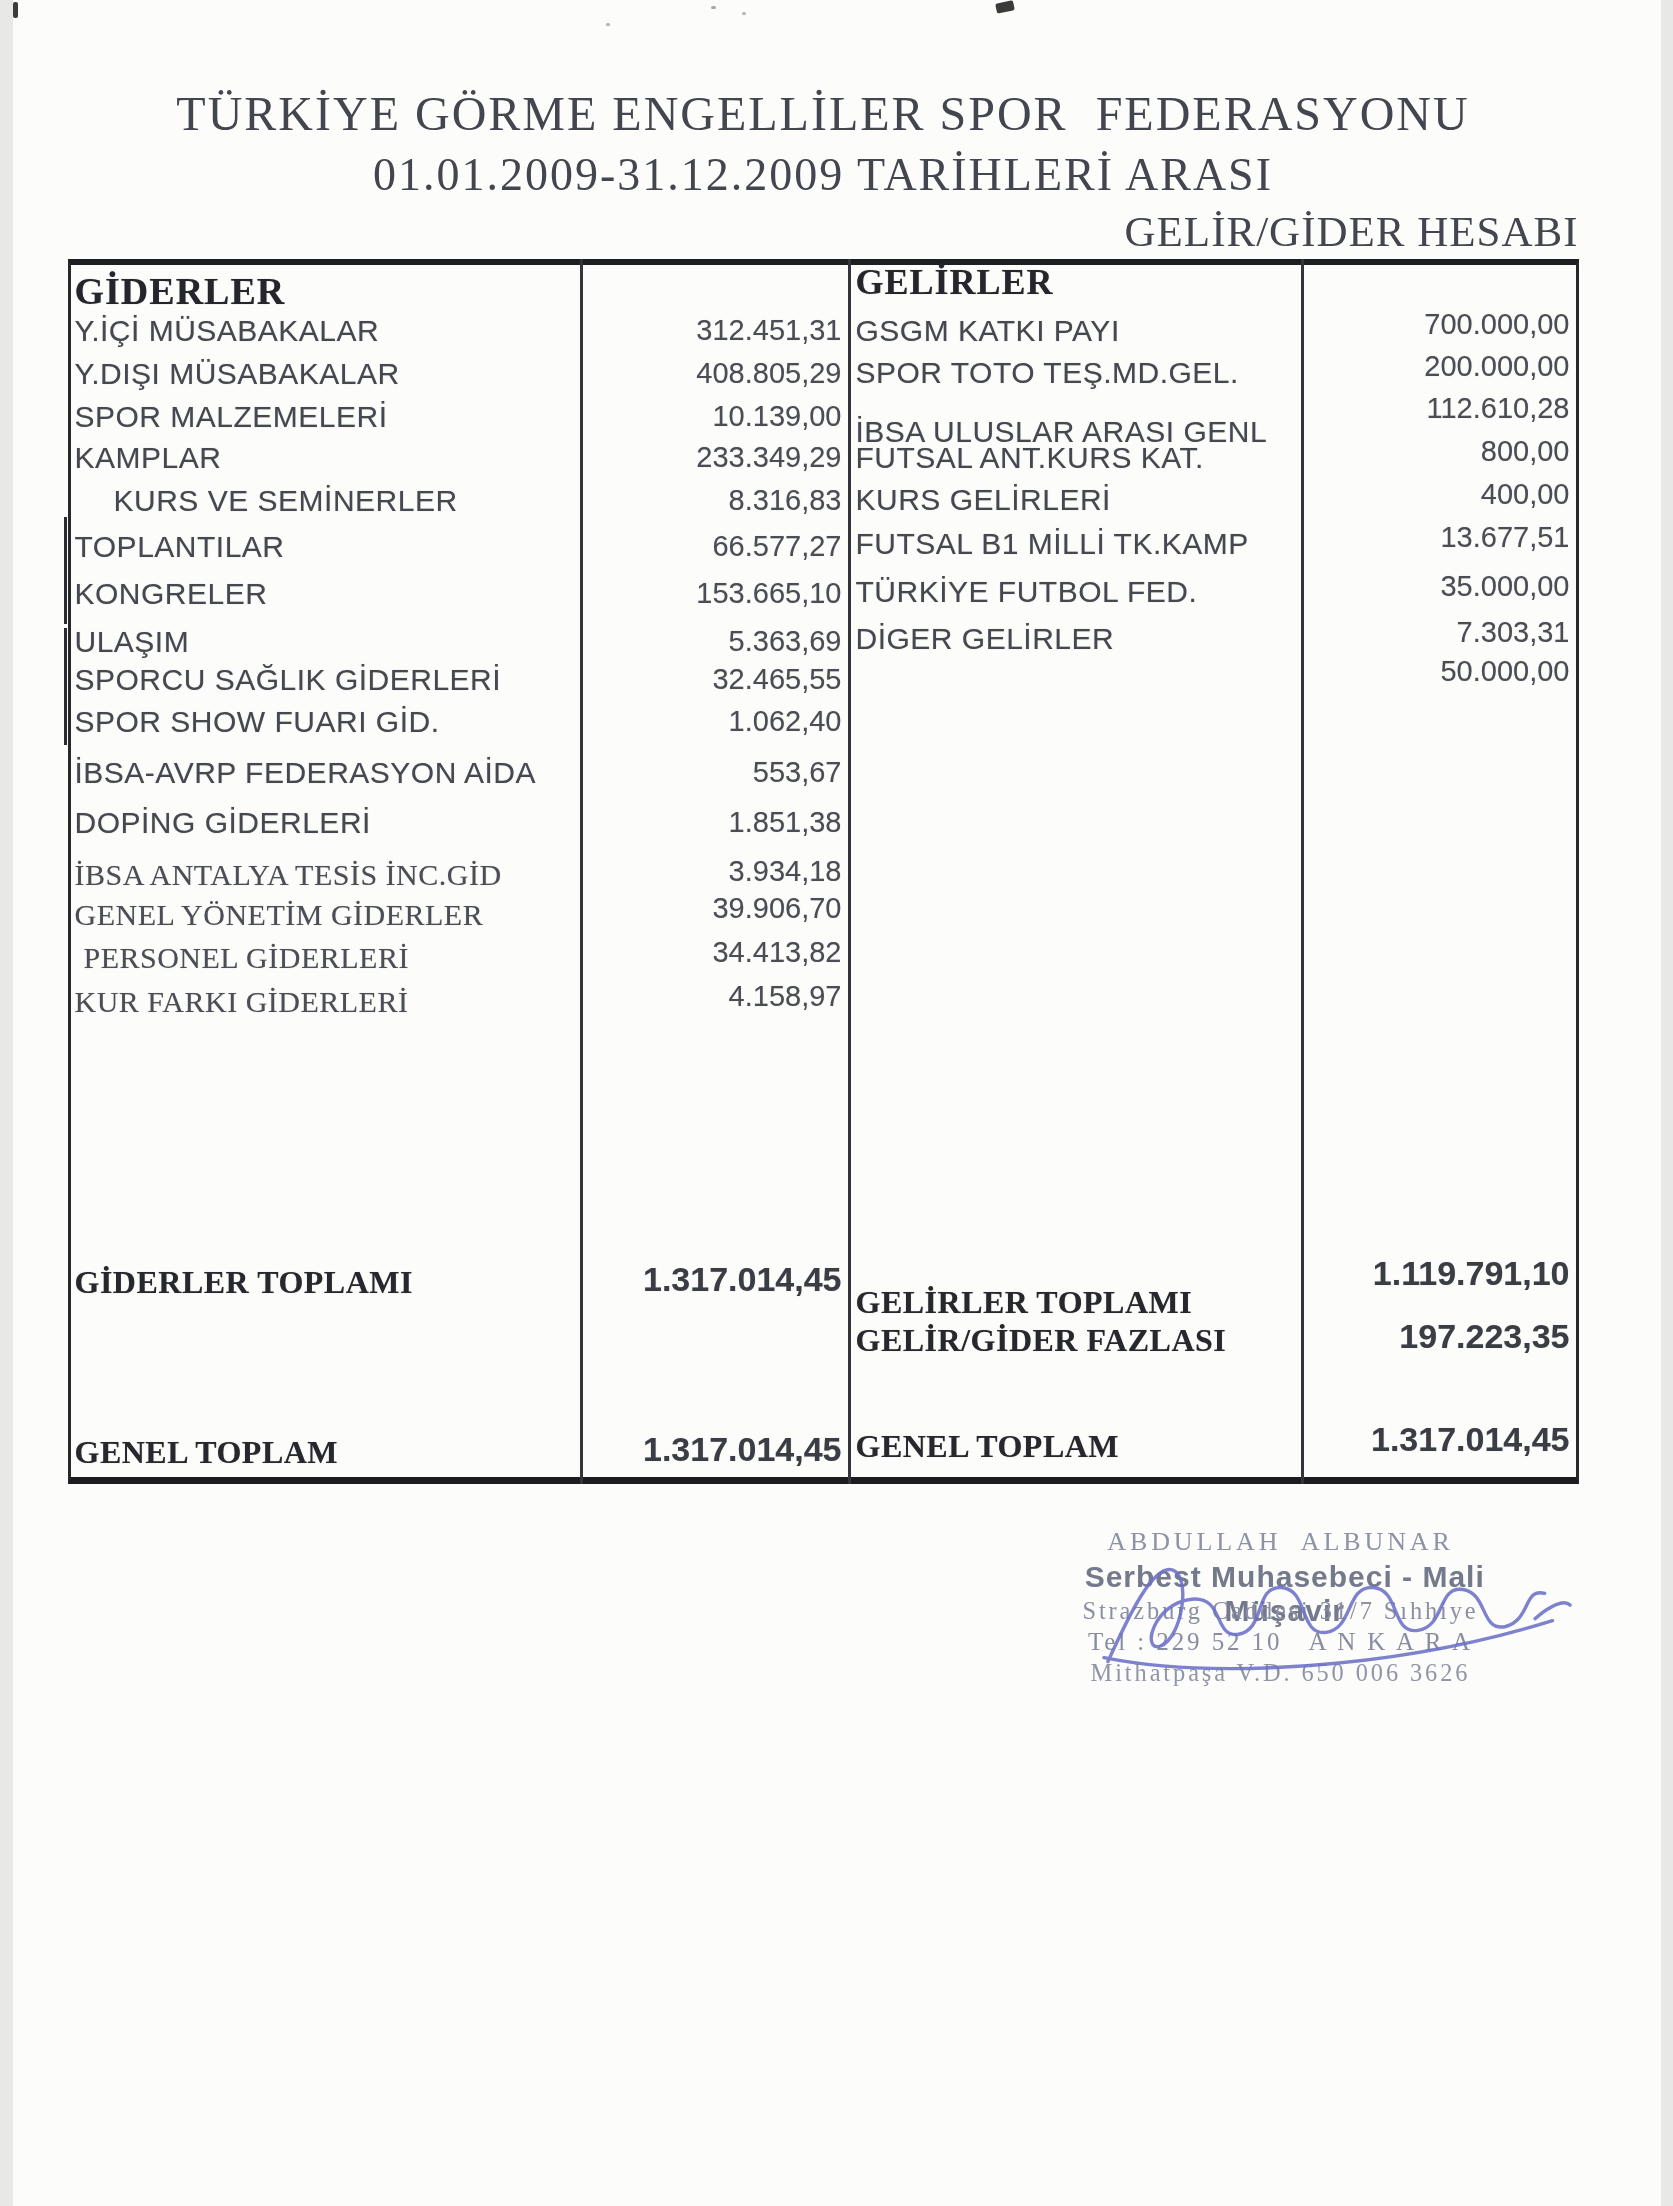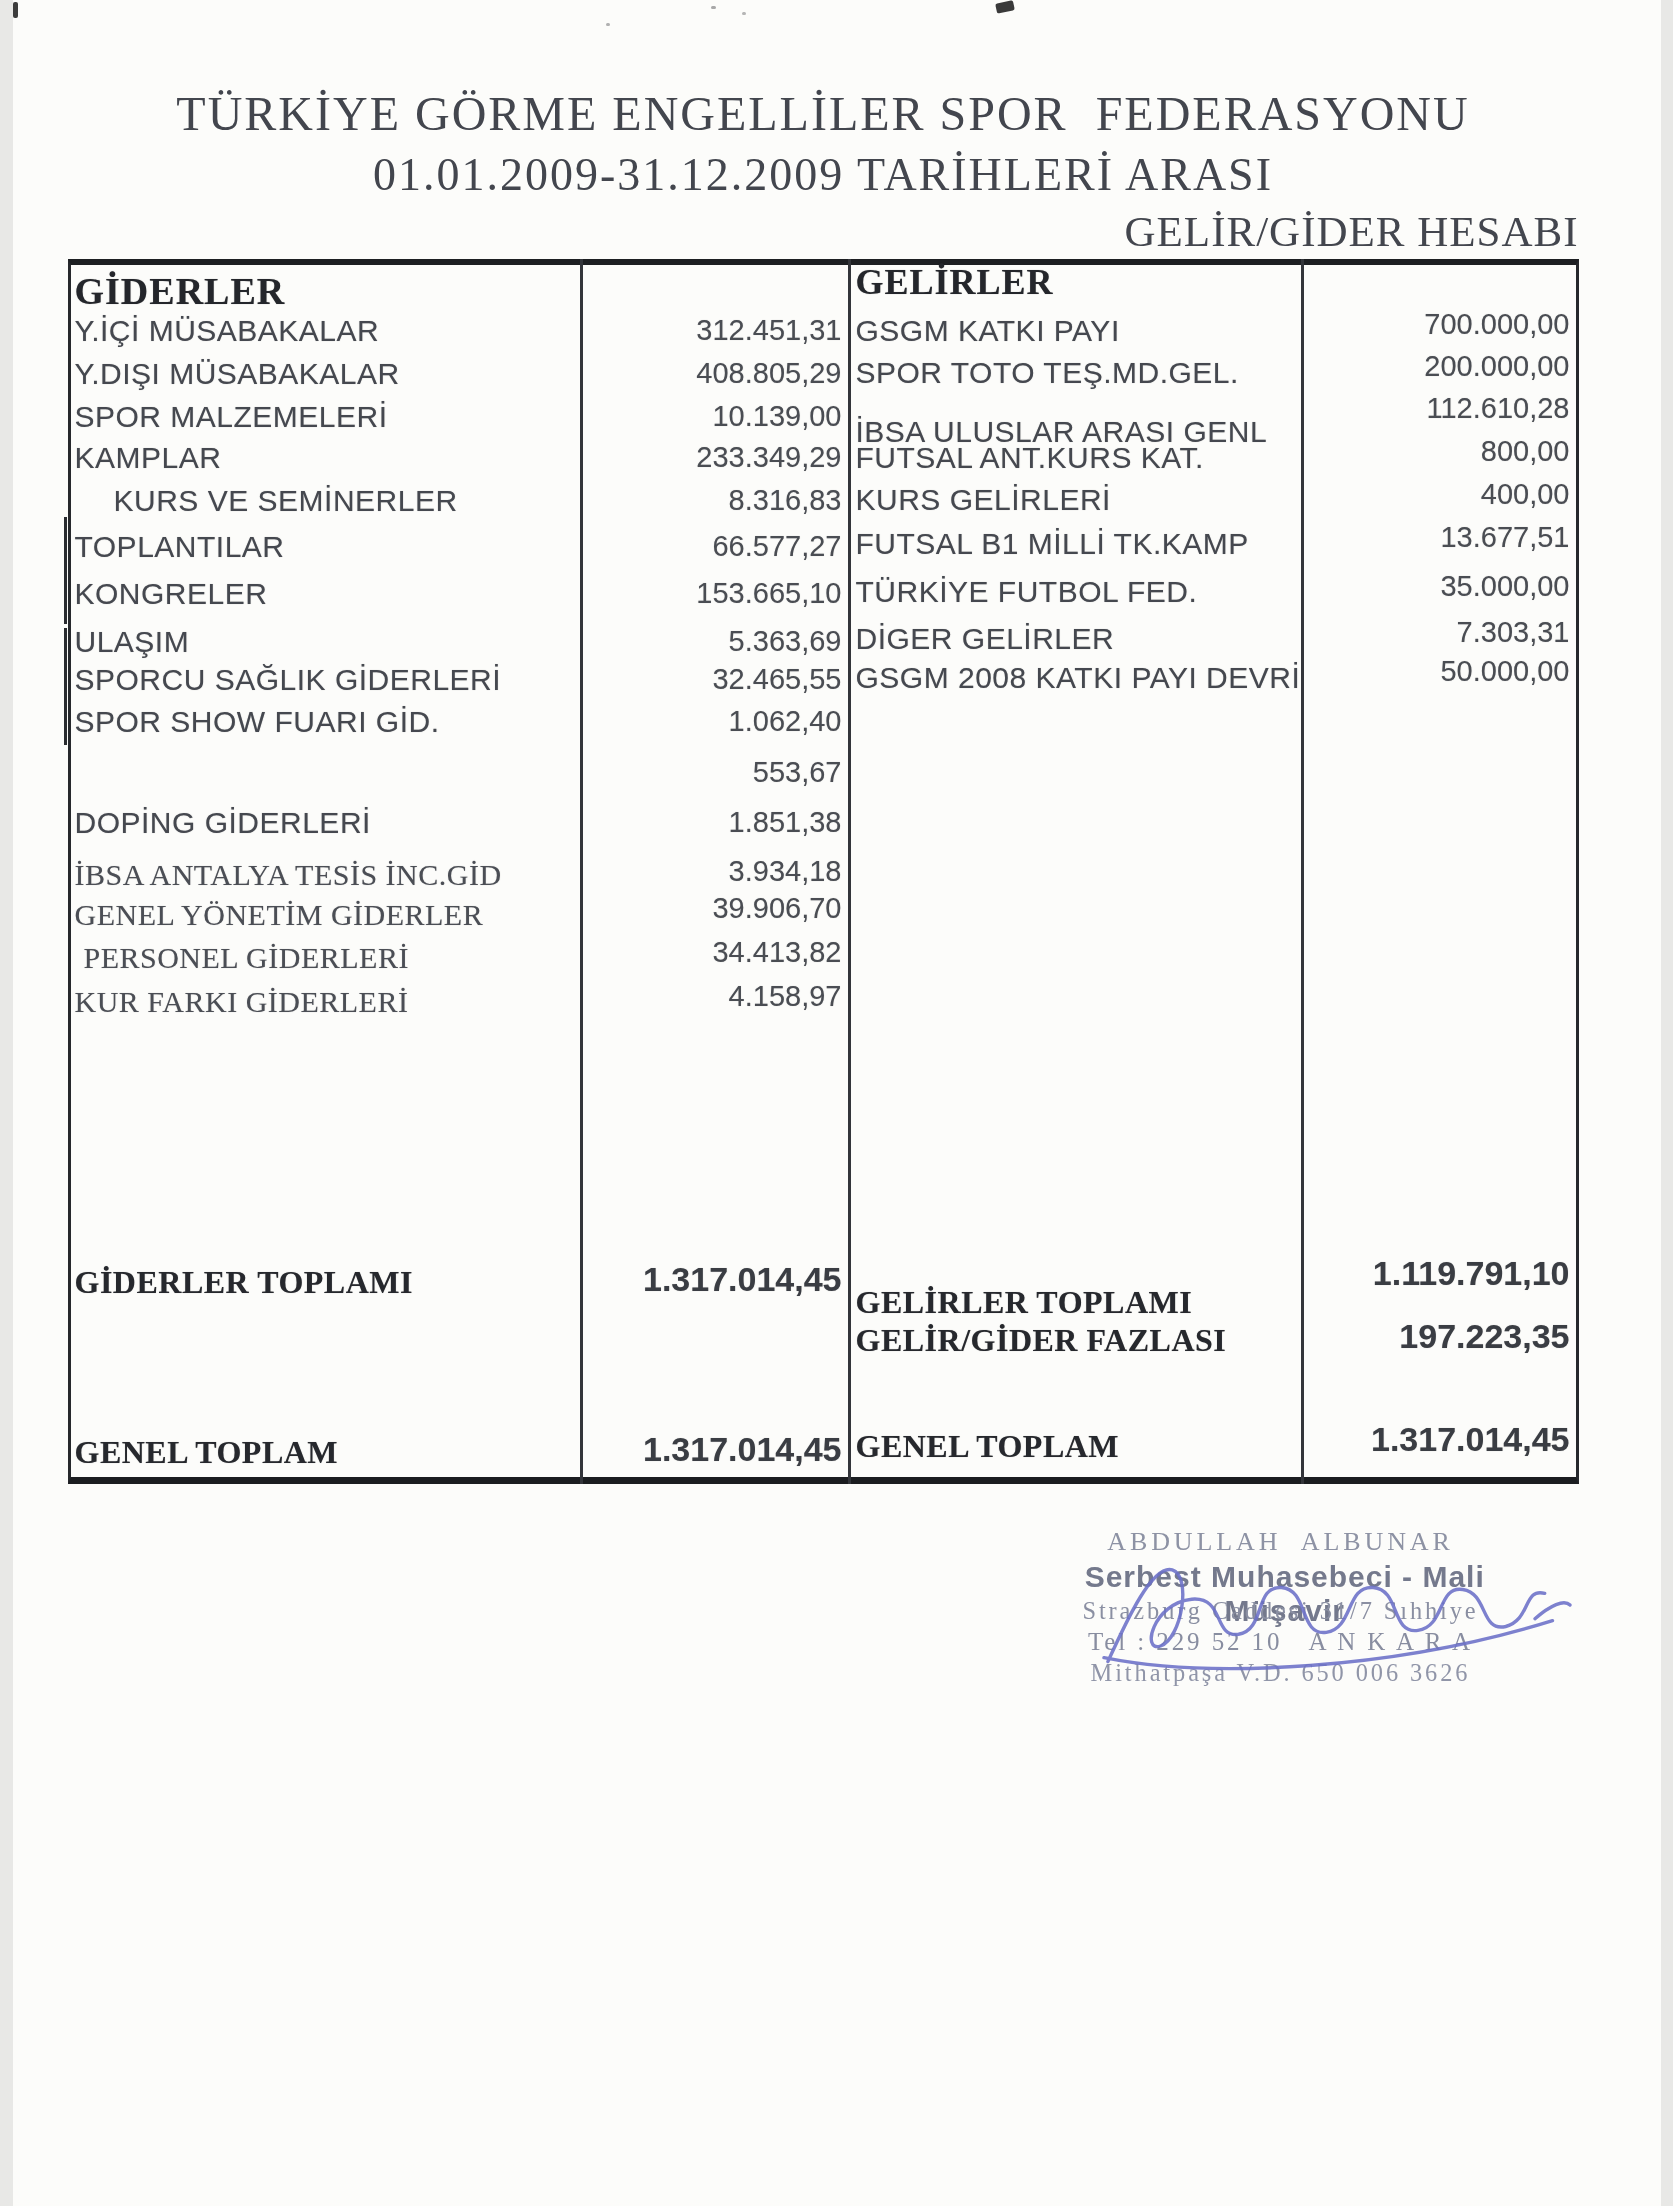--- a/index.html
+++ b/index.html
@@ -94,20 +94,21 @@
   <div class="lbl" style="left:62px;top:530px;">TOPLANTILAR</div>
   <div class="amt colL" style="top:530px;">66.577,27</div>
   <div class="lbl" style="left:62px;top:577px;">KONGRELER</div>
   <div class="amt colL" style="top:577px;">153.665,10</div>
   <div class="lbl" style="left:62px;top:625px;">ULAŞIM</div>
   <div class="amt colL" style="top:625px;">5.363,69</div>
   <div class="lbl" style="left:62px;top:663px;">SPORCU SAĞLIK GİDERLERİ</div>
   <div class="amt colL" style="top:663px;">32.465,55</div>
   <div class="lbl" style="left:62px;top:705px;">SPOR SHOW FUARI GİD.</div>
   <div class="amt colL" style="top:705px;">1.062,40</div>
+  <div class="lbl" style="left:62px;top:756px;">İBSA-AVRP FEDERASYON AİDA</div>
   <div class="amt colL" style="top:756px;">553,67</div>
   <div class="lbl" style="left:62px;top:806px;">DOPİNG GİDERLERİ</div>
   <div class="amt colL" style="top:806px;">1.851,38</div>
   <div class="lbl serif" style="left:62px;top:858px;">İBSA ANTALYA TESİS İNC.GİD</div>
   <div class="amt colL" style="top:855px;">3.934,18</div>
   <div class="lbl serif" style="left:62px;top:898px;">GENEL YÖNETİM GİDERLER</div>
   <div class="amt colL" style="top:892px;">39.906,70</div>
   <div class="lbl serif" style="left:71px;top:941px;">PERSONEL GİDERLERİ</div>
   <div class="amt colL" style="top:936px;">34.413,82</div>
   <div class="lbl serif" style="left:62px;top:985px;">KUR FARKI GİDERLERİ</div>
@@ -122,21 +123,20 @@
   <div class="lbl" style="left:843px;top:441px;">FUTSAL ANT.KURS KAT.</div>
   <div class="amt colR" style="top:435px;">800,00</div>
   <div class="lbl" style="left:843px;top:483px;">KURS GELİRLERİ</div>
   <div class="amt colR" style="top:478px;">400,00</div>
   <div class="lbl" style="left:843px;top:527px;">FUTSAL B1 MİLLİ TK.KAMP</div>
   <div class="amt colR" style="top:521px;">13.677,51</div>
   <div class="lbl" style="left:843px;top:575px;">TÜRKİYE FUTBOL FED.</div>
   <div class="amt colR" style="top:570px;">35.000,00</div>
   <div class="lbl" style="left:843px;top:622px;">DİGER GELİRLER</div>
   <div class="amt colR" style="top:616px;">7.303,31</div>
-  <div class="lbl" style="left:843px;top:661px;">GSGM 2008 KATKI PAYI DEVRİ</div>
   <div class="amt colR" style="top:655px;">50.000,00</div>
 
   <div class="totlbl" style="left:62px;top:1264px;">GİDERLER TOPLAMI</div>
   <div class="totamt colL" style="top:1260px;">1.317.014,45</div>
   <div class="totlbl" style="left:843px;top:1260px;margin-top:24px;">GELİRLER TOPLAMI</div>
   <div class="totamt colR" style="top:1254px;">1.119.791,10</div>
 
   <div class="totlbl" style="left:843px;top:1322px;">GELİR/GİDER FAZLASI</div>
   <div class="totamt colR" style="top:1317px;">197.223,35</div>
 

